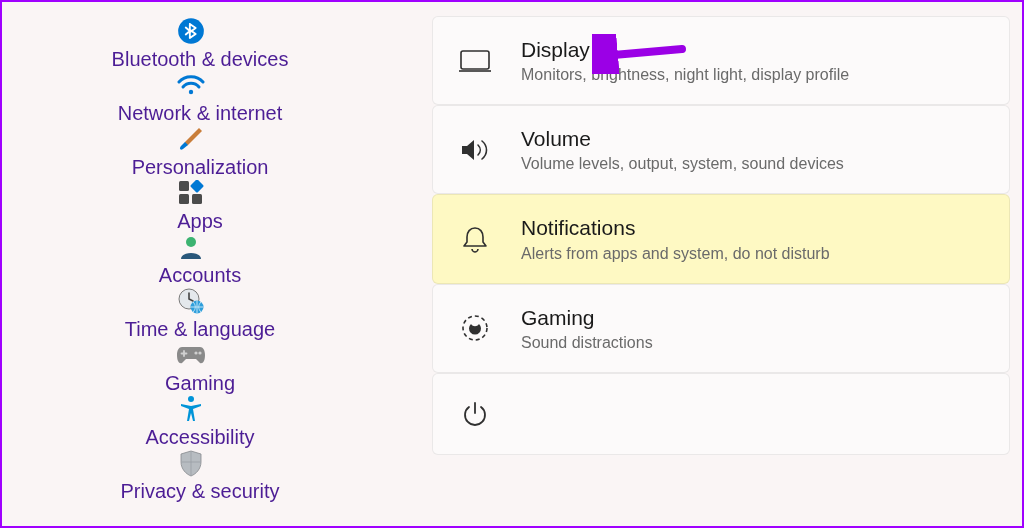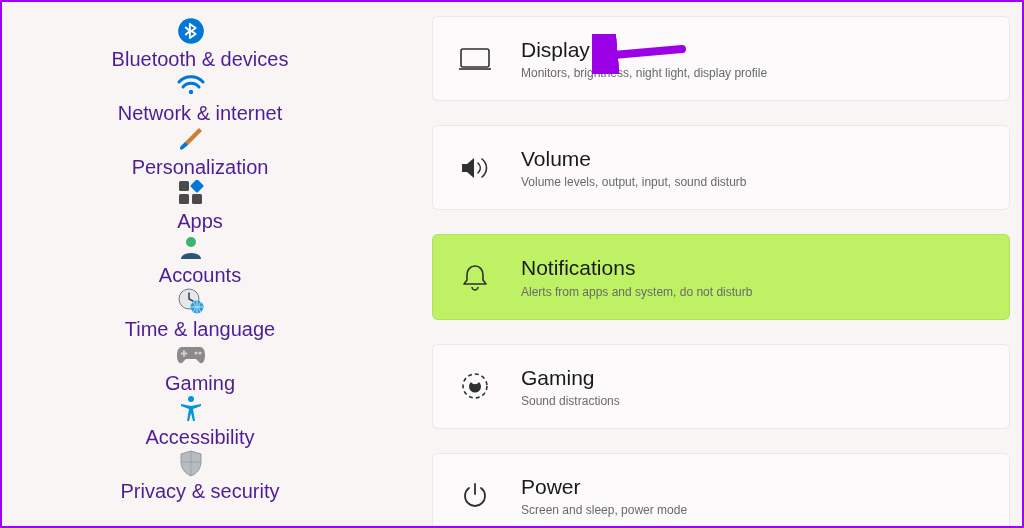--- a/index.html
+++ b/index.html
@@ -34,41 +34,41 @@
       display: flex; align-items: center; justify-content: center;
       margin-right: 18px;
       flex-shrink: 0;
     }
     
     .main {
       flex: 1;
       padding: 14px 12px 0 50px;
       display: flex;
       flex-direction: column;
-      gap: 24px;
+      gap: 0;
     }
     .card {
       background: #fcfafa;
       border: 1px solid rgba(0,0,0,0.07);
       border-radius: 6px;
       display: flex;
       align-items: center;
       padding: 20px 20px 20px 22px;
       cursor: pointer;
     }
-    .card.hover { background: #bef264; }
+    .card.hover { background: #fef9c3; }
     .card .c-icon {
       width: 40px; height: 40px;
       display: flex; align-items: center; justify-content: center;
       margin-right: 26px;
       flex-shrink: 0;
       color:#303030;
     }
     .card .c-text .title { font-size: 21px; color:#1a1a1a; line-height:1.2; }
-    .card .c-text .desc { font-size: 12px; color:#6a6a6a; margin-top:4px; }
+    .card .c-text .desc { font-size: 16px; color:#6a6a6a; margin-top:4px; }
 
     
     .arrow {
       position: absolute;
       left: 590px; top: 32px;
       pointer-events: none;
     }
   </style>
 </head>
 <body>
@@ -192,21 +192,21 @@
   <div class="card">
     <span class="c-icon">
       <svg width="34" height="30" viewBox="0 0 34 30" fill="none" stroke="#303030" stroke-width="1.6" stroke-linecap="round">
           <path d="M4 11 H9 L16 5 V25 L9 19 H4 Z" fill="#303030" stroke="none"></path>
           <path d="M20 10 C23 13 23 17 20 20"></path>
           <path d="M24 6 C30 11 30 19 24 24"></path>
         </svg>
     </span>
     <div class="c-text">
       <div class="title">Volume</div>
-      <div class="desc">Volume levels, output, input, sound disturb</div>
+      <div class="desc">Volume levels, output, system, sound devices</div>
     </div>
   </div>
 
   <div class="card hover">
     <span class="c-icon">
       <svg width="28" height="30" viewBox="0 0 28 30" fill="none" stroke="#303030" stroke-width="1.6" stroke-linejoin="round">
           <path d="M14 4 C9 4 6 8 6 13 V18 L3 22 H25 L22 18 V13 C22 8 19 4 14 4 Z"></path>
           <path d="M11 25 C11 27 13 28 14 28 C15 28 17 27 17 25"></path>
         </svg>
     </span>
@@ -229,24 +229,20 @@
     </div>
   </div>
 
   <div class="card">
     <span class="c-icon">
       <svg width="28" height="28" viewBox="0 0 28 28" fill="none" stroke="#303030" stroke-width="1.8" stroke-linecap="round">
           <path d="M14 3 V13"></path>
           <path d="M8 7 A10 10 0 1 0 20 7"></path>
         </svg>
     </span>
-    <div class="c-text">
-      <div class="title">Power</div>
-      <div class="desc">Screen and sleep, power mode</div>
-    </div>
   </div>
 
 </div>
 
 <svg class="arrow" width="100" height="40">
   <defs>
       <marker id="ah" markerWidth="10" markerHeight="10" refX="2" refY="5" orient="auto">
         <path d="M0 0 L10 5 L0 10 Z" fill="#9b00e6"></path>
       </marker>
     </defs>

